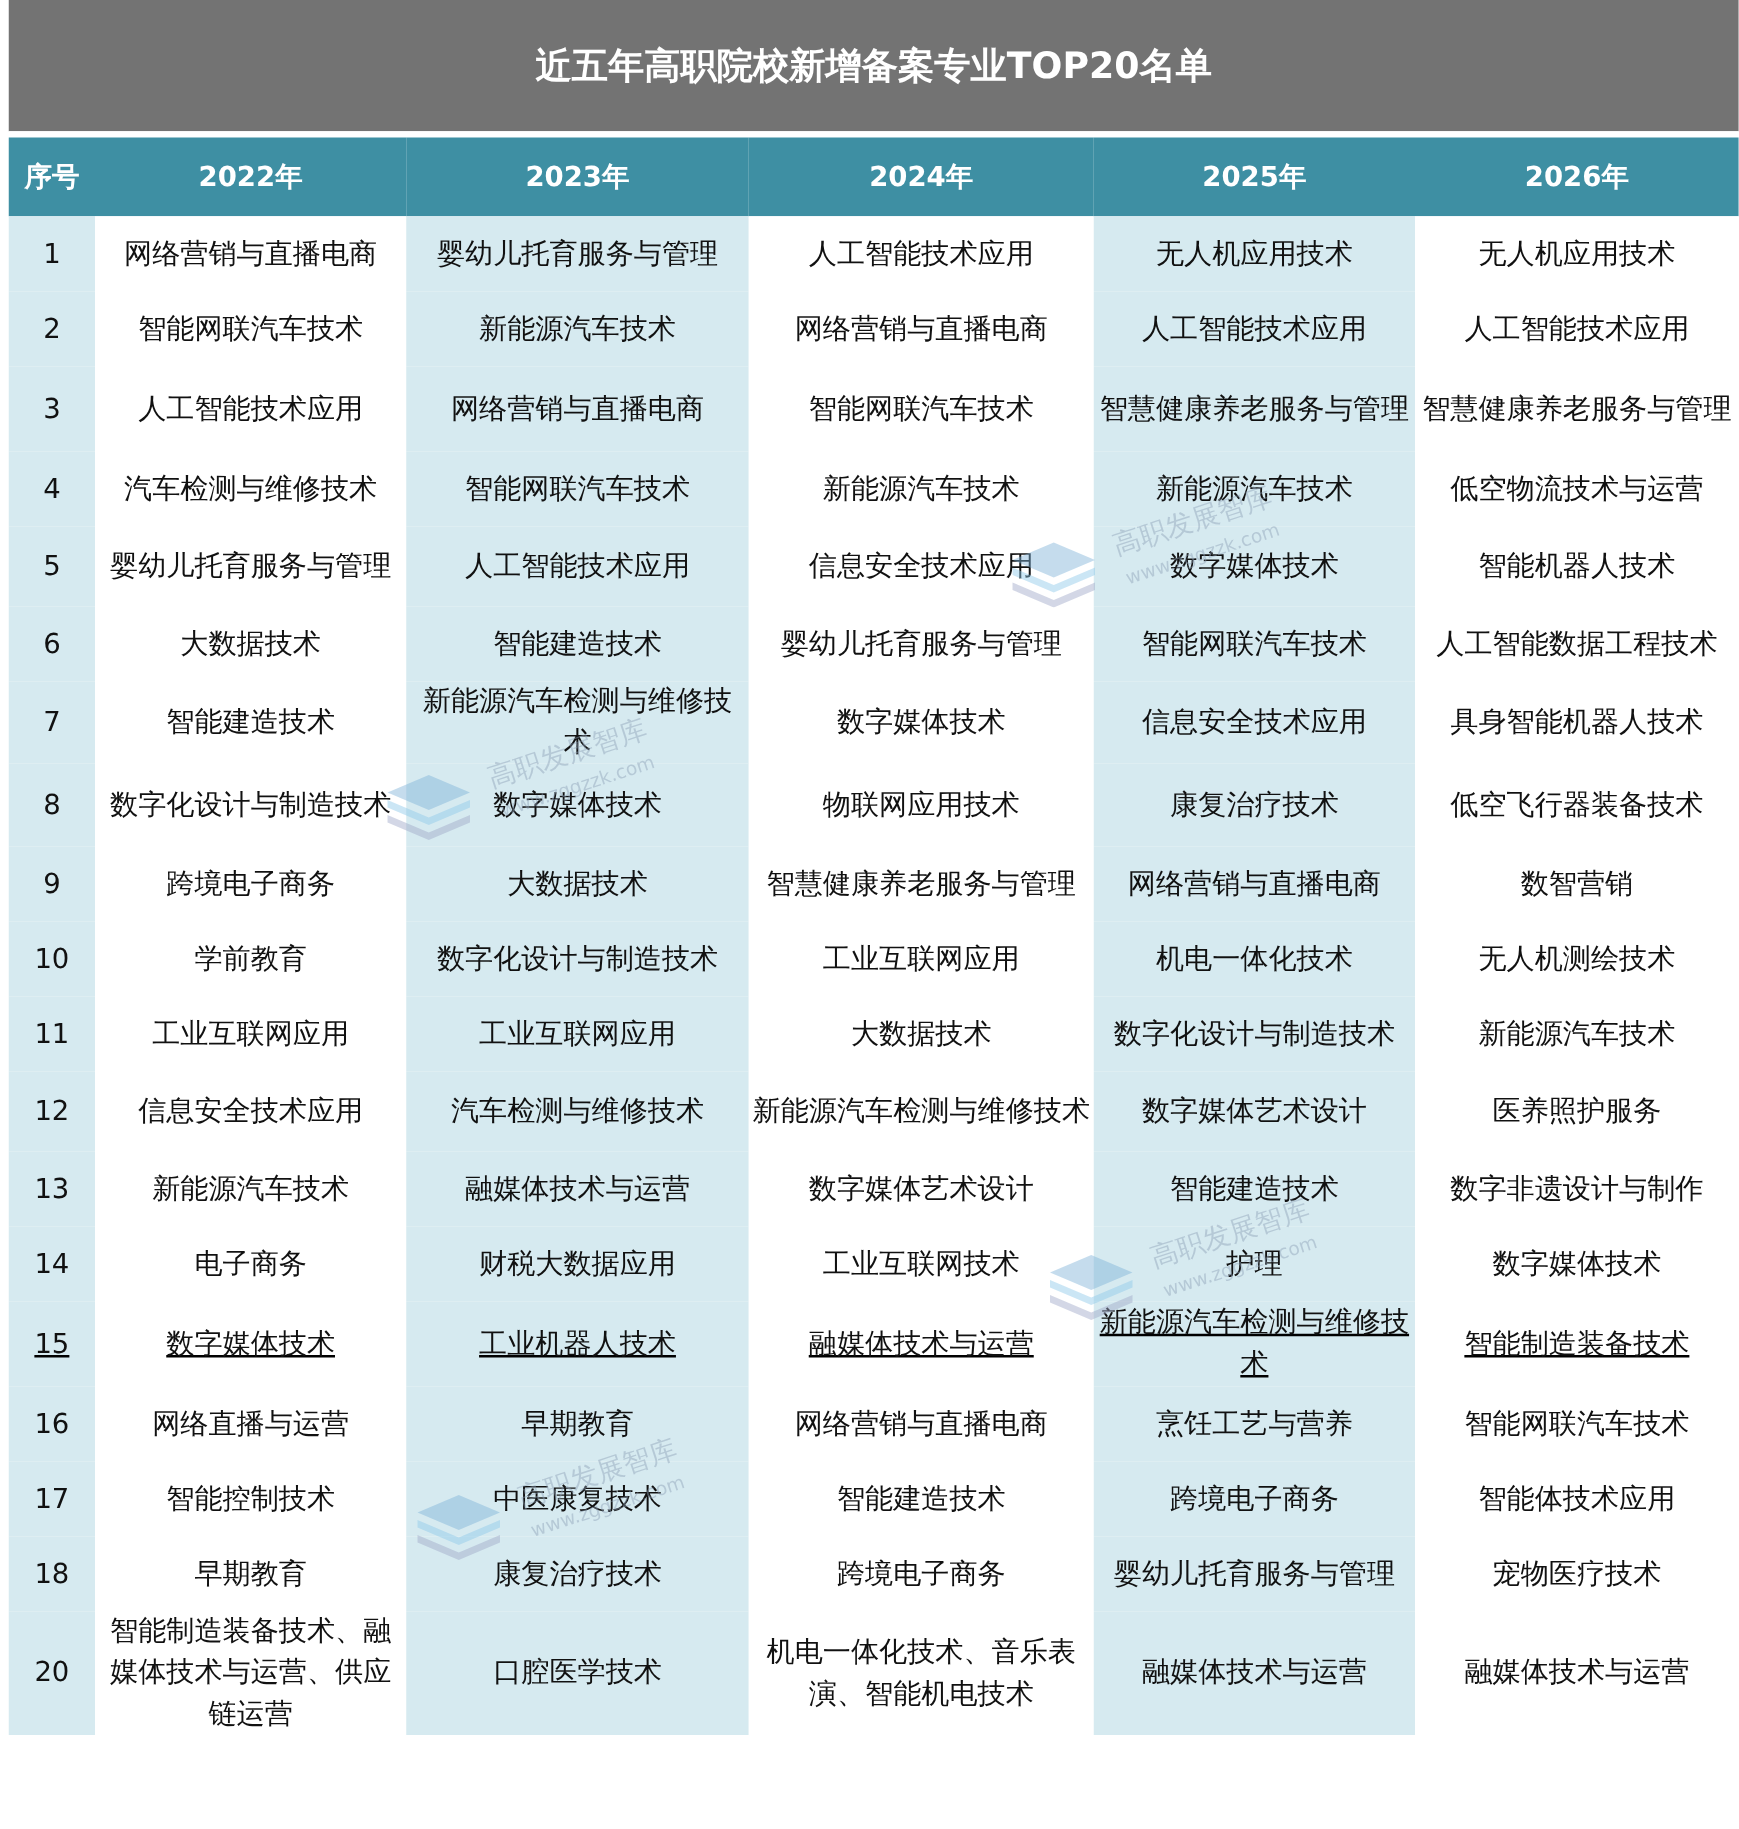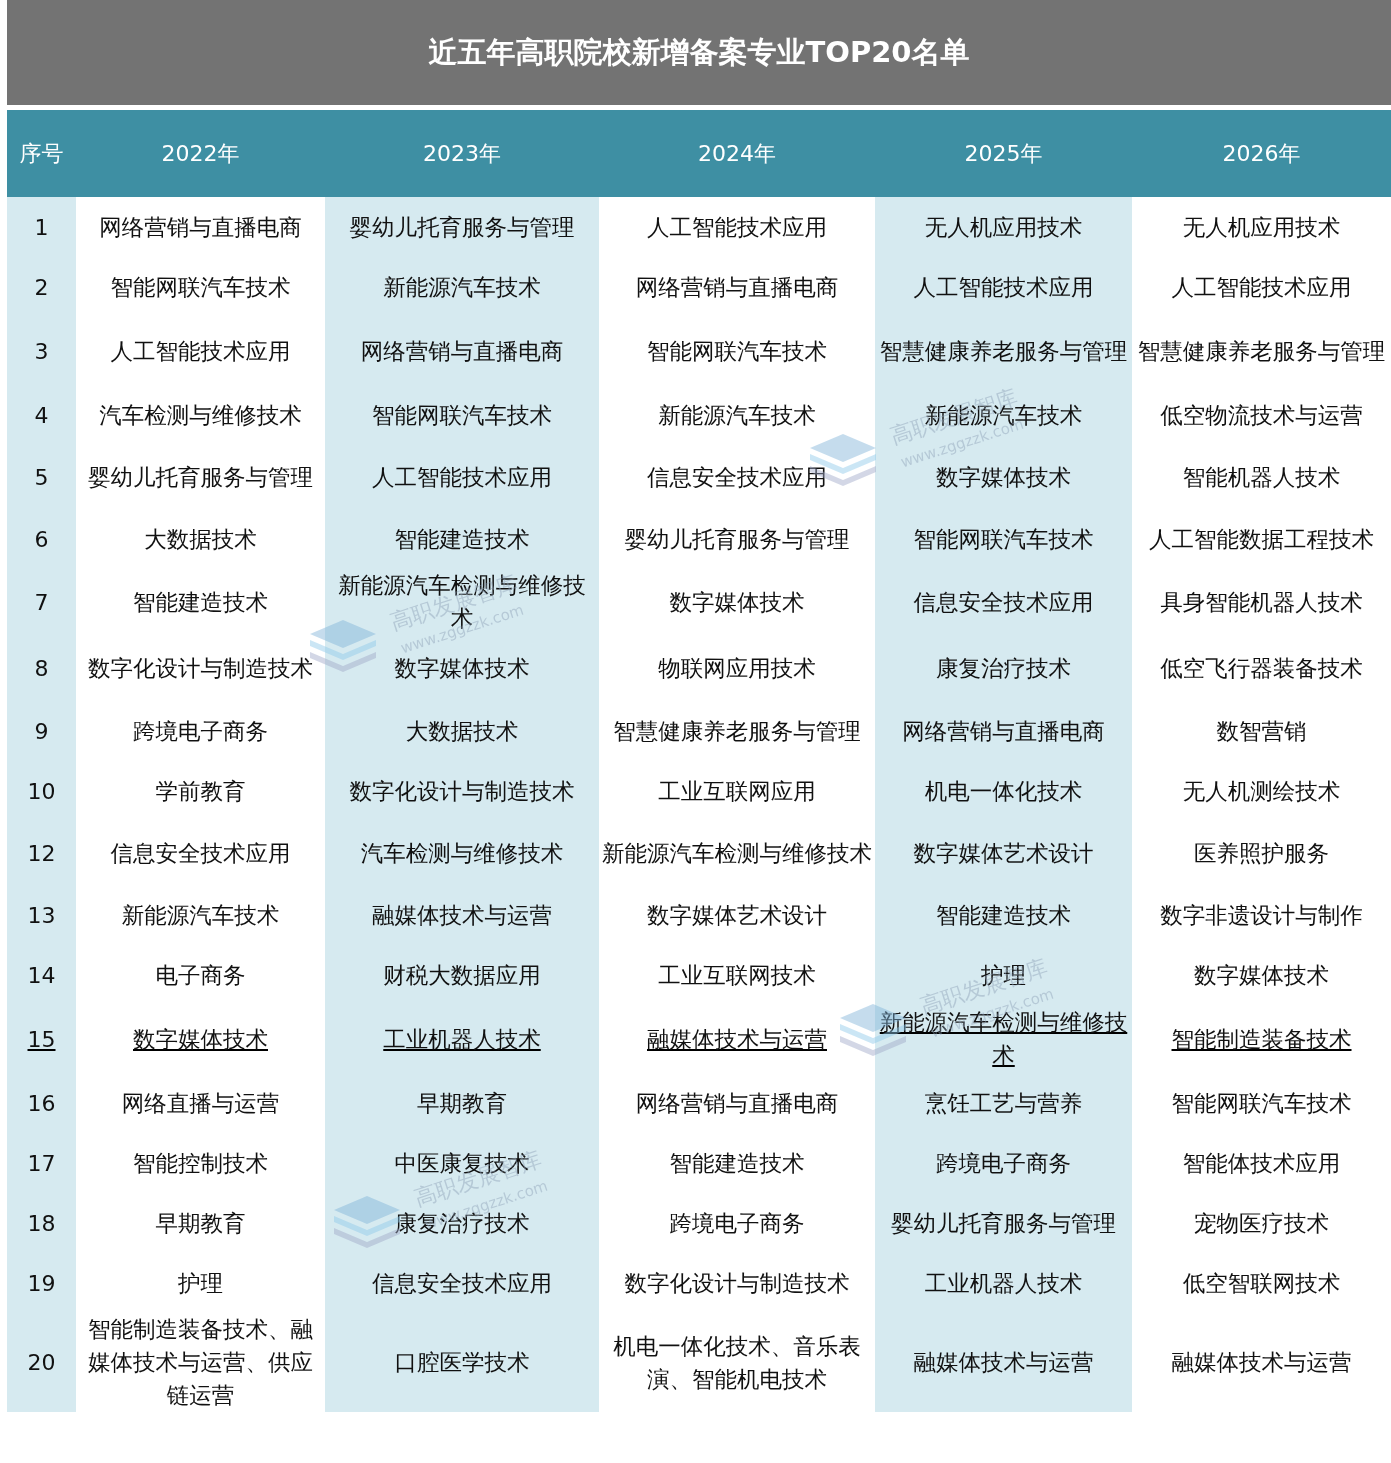--- a/index.html
+++ b/index.html
@@ -7,21 +7,21 @@
          font-family: "DejaVu Sans", "Liberation Sans", sans-serif; }
   .wrap { position: absolute; left: 7px; top: 0; width: 1384px; }
   .title-bar { height: 105px; background: #737373; color: #ffffff;
                display: flex; align-items: center; justify-content: center;
                font-size: 29px; font-weight: bold; letter-spacing: 0px; }
   .sep { height: 5px; background: #ffffff; }
   table { border-collapse: collapse; table-layout: fixed; width: 1384px; }
   col.c0 { width: 69px; } col.c1 { width: 249px; } col.c2 { width: 274px; }
   col.c3 { width: 276px; } col.c4 { width: 257px; } col.c5 { width: 259px; }
   thead th { background: #3e8fa3; color: #ffffff; height: 63px; font-size: 22px;
-             font-weight: normal; text-align: center; padding: 12px; }
+             font-weight: bold; text-align: center; padding: 0; }
   tbody td { text-align: center; vertical-align: middle; color: #111111;
              font-size: 22.5px; line-height: 33px; padding: 0 3px; }
   td.num { background: #d6eaf0; font-size: 22px; }
   td.shade { background: #d6eaf0; }
   td.plain { background: #ffffff; }
   .watermark { position: absolute; pointer-events: none; opacity: 0.45; }
   .wm-logo { position: absolute; left: 0; top: 10px; width: 70px; height: 56px; }
   .wm-text { position: absolute; left: 80px; top: -18px; transform: rotate(-18deg);
              color: #8fa2b8; font-size: 22px; white-space: nowrap; }
   .wm-url { position: absolute; left: 90px; top: 14px; transform: rotate(-18deg);
@@ -126,20 +126,28 @@
           <td class="plain">数智营销</td>
         </tr>
         <tr style="height: 60px; padding-left: 28px;">
           <td class="num">10</td>
           <td class="plain">学前教育</td>
           <td class="shade">数字化设计与制造技术</td>
           <td class="plain">工业互联网应用</td>
           <td class="shade">机电一体化技术</td>
           <td class="plain">无人机测绘技术</td>
         </tr>
+        <tr style="height: 60px;">
+          <td class="num">11</td>
+          <td class="plain">工业互联网应用</td>
+          <td class="shade">工业互联网应用</td>
+          <td class="plain">大数据技术</td>
+          <td class="shade">数字化设计与制造技术</td>
+          <td class="plain">新能源汽车技术</td>
+        </tr>
         <tr style="height: 64px;">
           <td class="num">12</td>
           <td class="plain">信息安全技术应用</td>
           <td class="shade">汽车检测与维修技术</td>
           <td class="plain">新能源汽车检测与维修技术</td>
           <td class="shade">数字媒体艺术设计</td>
           <td class="plain">医养照护服务</td>
         </tr>
         <tr style="height: 60px;">
           <td class="num">13</td>
@@ -182,28 +190,20 @@
           <td class="plain">智能体技术应用</td>
         </tr>
         <tr style="height: 60px;">
           <td class="num">18</td>
           <td class="plain">早期教育</td>
           <td class="shade">康复治疗技术</td>
           <td class="plain">跨境电子商务</td>
           <td class="shade">婴幼儿托育服务与管理</td>
           <td class="plain">宠物医疗技术</td>
         </tr>
-        <tr style="height: 60px;">
-          <td class="num">19</td>
-          <td class="plain">护理</td>
-          <td class="shade">信息安全技术应用</td>
-          <td class="plain">数字化设计与制造技术</td>
-          <td class="shade">工业机器人技术</td>
-          <td class="plain">低空智联网技术</td>
-        </tr>
         <tr style="height: 96px;">
           <td class="num">20</td>
           <td class="plain">智能制造装备技术、融媒体技术与运营、供应链运营</td>
           <td class="shade">口腔医学技术</td>
           <td class="plain">机电一体化技术、音乐表演、智能机电技术</td>
           <td class="shade">融媒体技术与运营</td>
           <td class="plain">融媒体技术与运营</td>
         </tr>
       </tbody>
   </table>

